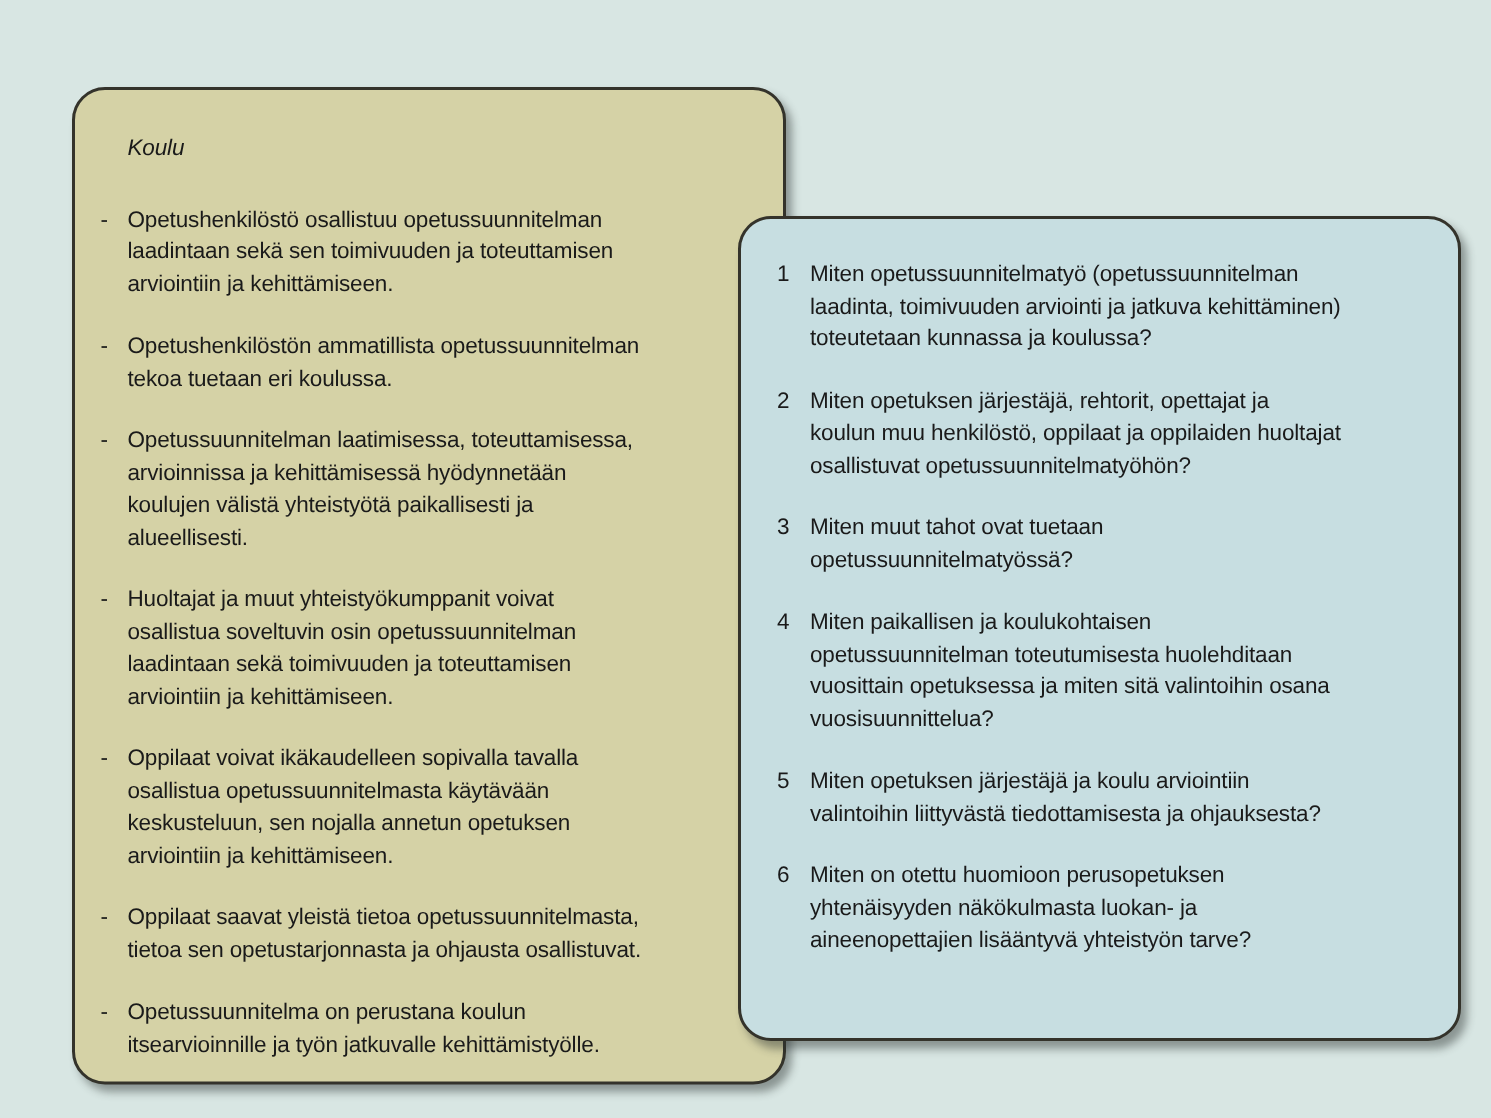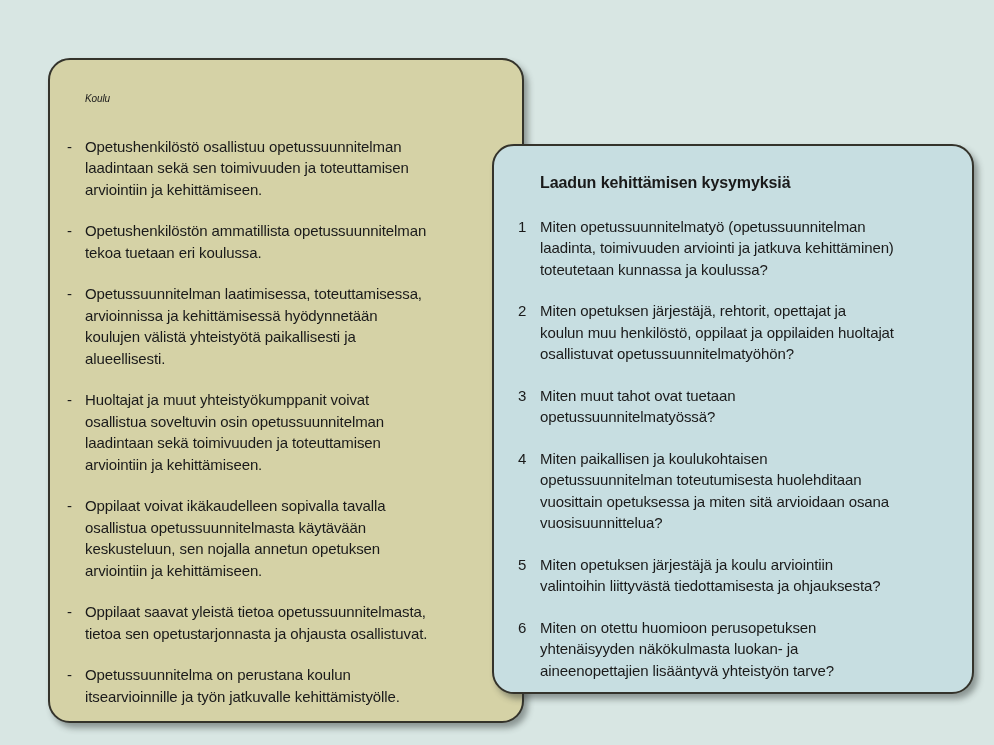--- a/index.html
+++ b/index.html
@@ -43,21 +43,21 @@
     left: 492px;
     top: 144px;
     width: 482px;
     height: 550px;
     background: #c7dee1;
     padding: 26px 14px 18px 24px;
     z-index: 2;
   }
   .card-title {
     margin: 0;
-    font-size: 10px;
+    font-size: 15px;
     line-height: 21.5px;
   }
   .card-olive .card-title {
     font-style: italic;
     font-weight: normal;
     margin-left: 18px;
     margin-bottom: 26px;
   }
   .card-blue .card-title {
     font-style: normal;
@@ -142,21 +142,20 @@
 
         <div class="item">
           <span class="marker">-</span>
           <span class="text">Opetussuunnitelma on perustana koulun
 itsearvioinnille ja työn jatkuvalle kehittämistyölle.</span>
         </div>
       </div>
   </section>
 
   <section class="card card-blue" style="background: rgb(199, 222, 225); border-color: rgb(52, 51, 43);">
-    <h2 class="card-title">Laadun kehittämisen kysymyksiä</h2>
     <div class="items">
 
         <div class="item">
           <span class="marker">1</span>
           <span class="text">Miten opetussuunnitelmatyö (opetussuunnitelman
 laadinta, toimivuuden arviointi ja jatkuva kehittäminen)
 toteutetaan kunnassa ja koulussa?</span>
         </div>
 
         <div class="item">
@@ -169,21 +168,21 @@
         <div class="item">
           <span class="marker">3</span>
           <span class="text">Miten muut tahot ovat tuetaan
 opetussuunnitelmatyössä?</span>
         </div>
 
         <div class="item">
           <span class="marker">4</span>
           <span class="text">Miten paikallisen ja koulukohtaisen
 opetussuunnitelman toteutumisesta huolehditaan
-vuosittain opetuksessa ja miten sitä arvioidaan osana
+vuosittain opetuksessa ja miten sitä valintoihin osana
 vuosisuunnittelua?</span>
         </div>
 
         <div class="item">
           <span class="marker">5</span>
           <span class="text">Miten opetuksen järjestäjä ja koulu arviointiin
 valintoihin liittyvästä tiedottamisesta ja ohjauksesta?</span>
         </div>
 
         <div class="item">

